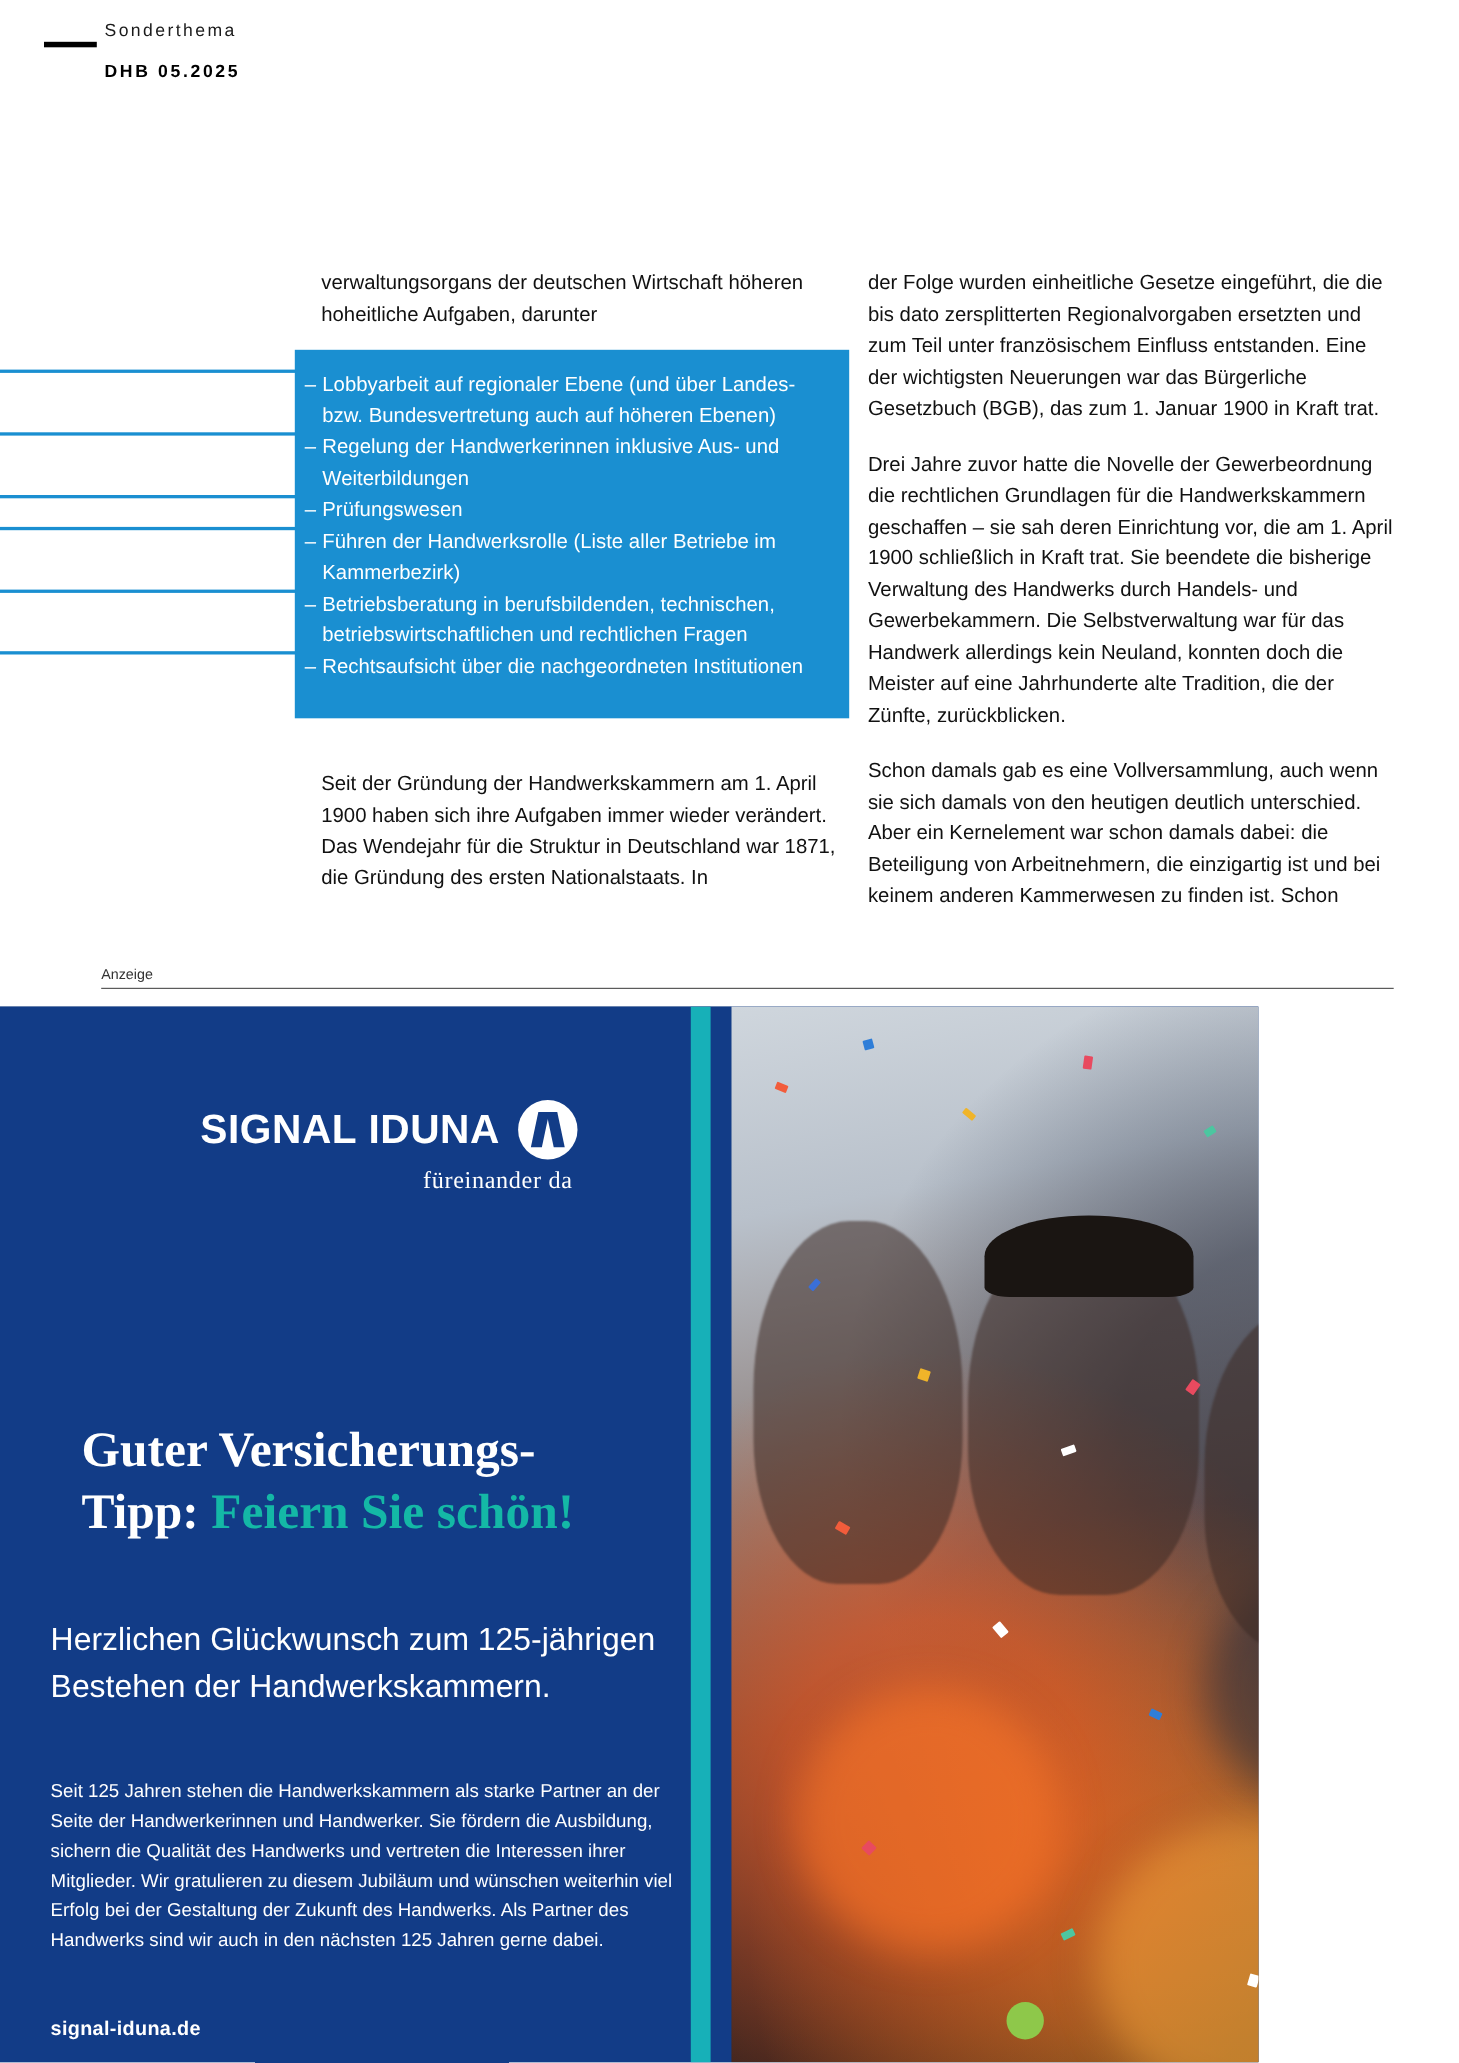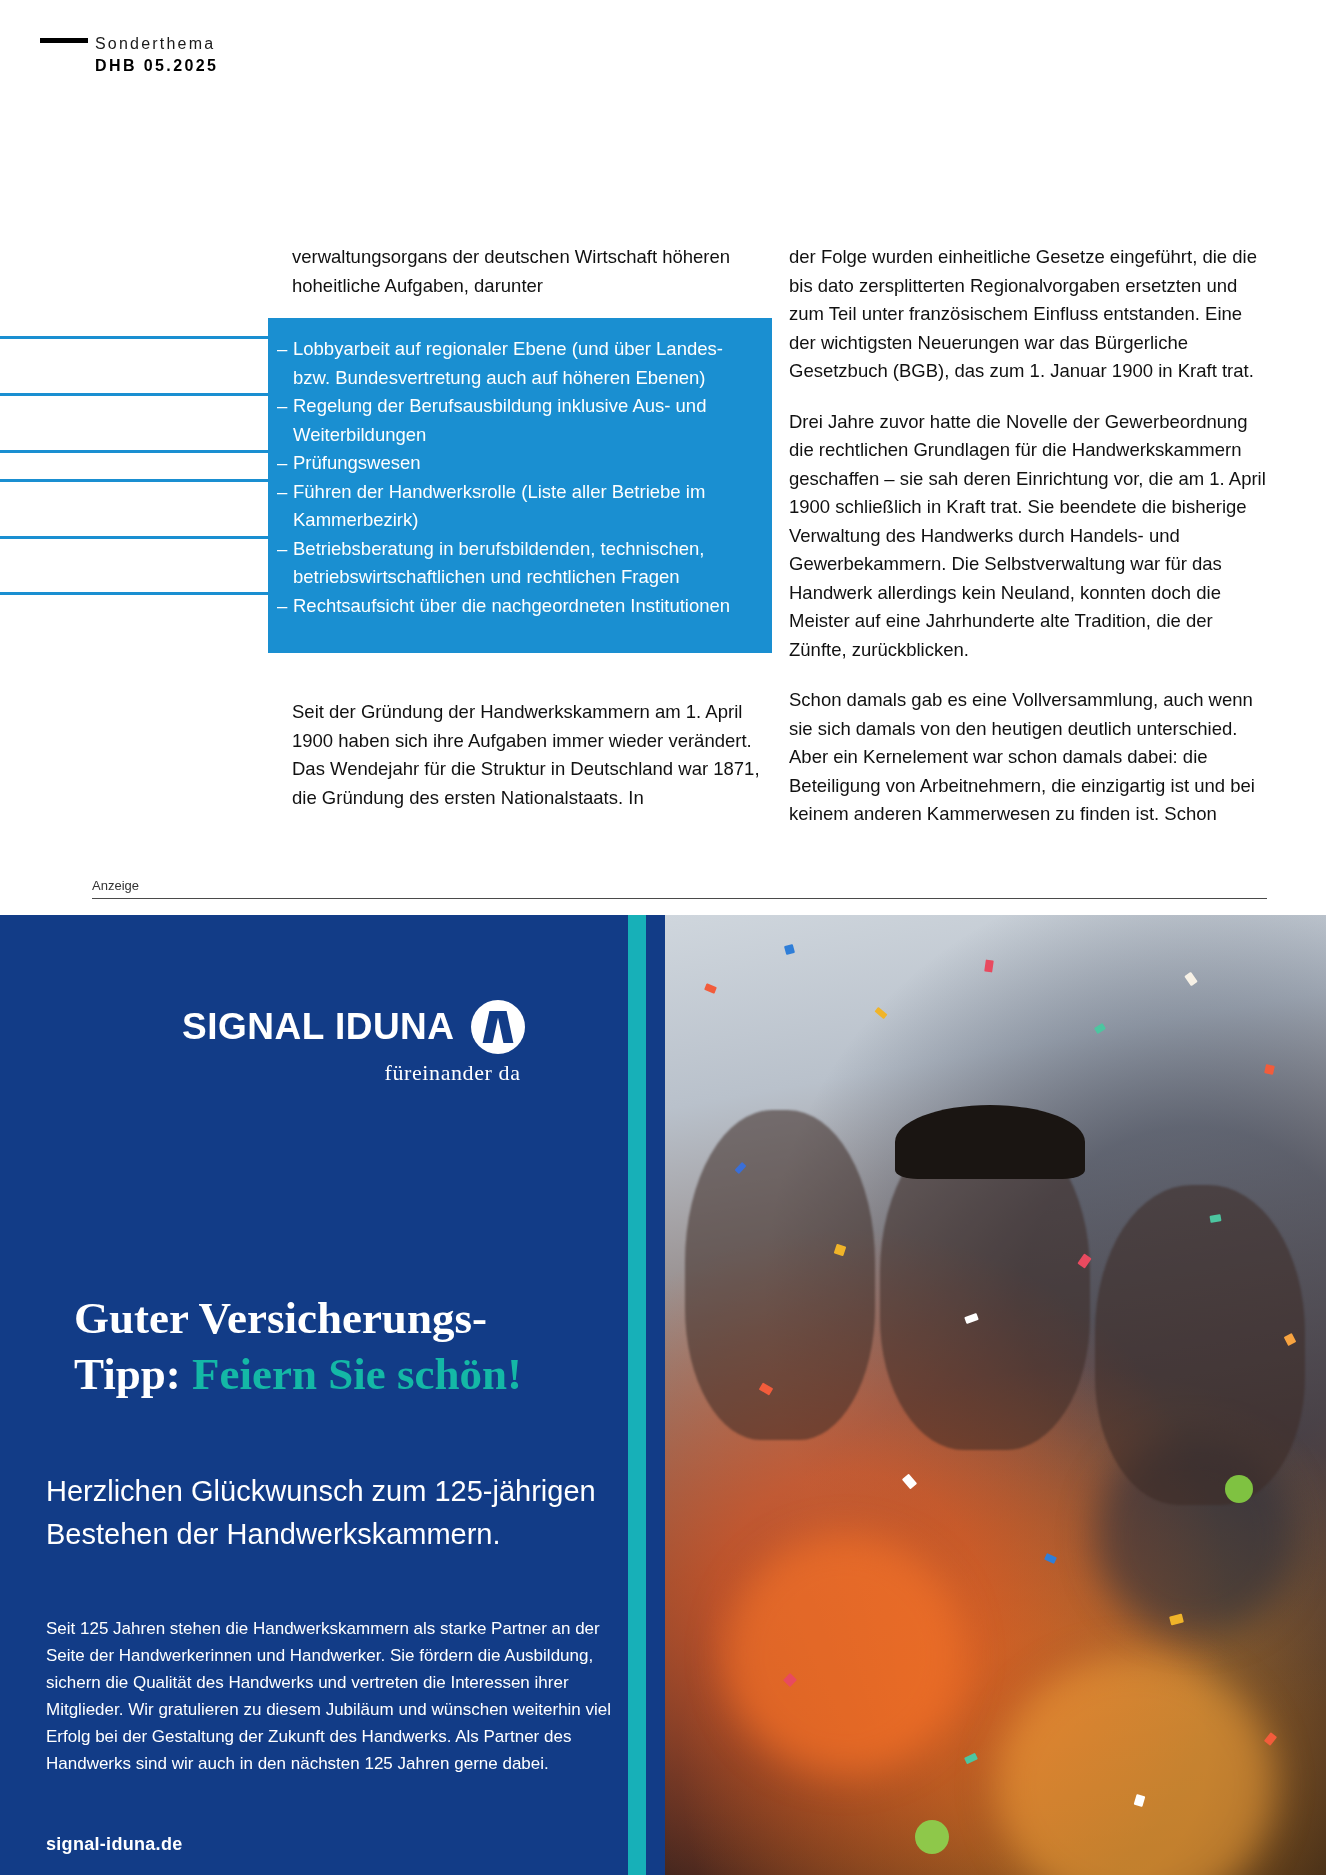--- a/index.html
+++ b/index.html
@@ -21,21 +21,21 @@
     position: absolute;
     left: 40px;
     top: 38px;
     width: 48px;
     height: 5px;
     background: #000;
   }
   .header-kicker {
     position: absolute;
     left: 95px;
-    top: 35px;
+    top: 20px;
     font-size: 16px;
     letter-spacing: 2.2px;
     color: #1a1a1a;
   }
   .header-issue {
     position: absolute;
     left: 95px;
     top: 57px;
     font-size: 16px;
     font-weight: bold;
@@ -118,21 +118,21 @@
     width: 1175px;
     height: 1px;
     background: #4a4a4a;
   }
 
   
   .ad {
     position: absolute;
     left: 0;
     top: 915px;
-    width: 1326px;
+    width: 1144px;
     height: 960px;
     background: #10387c;
     overflow: hidden;
   }
   .ad-left {
     position: absolute;
     left: 0; top: 0;
     width: 665px; height: 960px;
     background: #123c87;
   }
@@ -281,21 +281,21 @@
 <div class="rule-line" style="top:336px;"></div>
 <div class="rule-line" style="top:393px;"></div>
 <div class="rule-line" style="top:450px;"></div>
 <div class="rule-line" style="top:479px;"></div>
 <div class="rule-line" style="top:536px;"></div>
 <div class="rule-line" style="top:592px;"></div>
 
 <div class="bluebox">
   <ul>
     <li><span class="dash">–</span><span>Lobbyarbeit auf regionaler Ebene (und über Landes- bzw. Bundesvertretung auch auf höheren Ebenen)</span></li>
-    <li><span class="dash">–</span><span>Regelung der Berufsausbildung inklusive Aus- und Weiterbildungen</span></li>
+    <li><span class="dash">–</span><span>Regelung der Handwerkerinnen inklusive Aus- und Weiterbildungen</span></li>
     <li><span class="dash">–</span><span>Prüfungswesen</span></li>
     <li><span class="dash">–</span><span>Führen der Handwerksrolle (Liste aller Betriebe im Kammerbezirk)</span></li>
     <li><span class="dash">–</span><span>Betriebsberatung in berufsbildenden, technischen, betriebswirtschaftlichen und rechtlichen Fragen</span></li>
     <li><span class="dash">–</span><span>Rechtsaufsicht über die nachgeordneten Institutionen</span></li>
   </ul>
 </div>
 
 <div class="col" style="left:292px; top:698px;">
   <p>Seit der Gründung der Handwerkskammern am 1. April 1900 haben sich ihre Aufgaben immer wieder verändert. Das Wendejahr für die Struktur in Deutschland war 1871, die Gründung des ersten Nationalstaats. In</p>
 </div>

